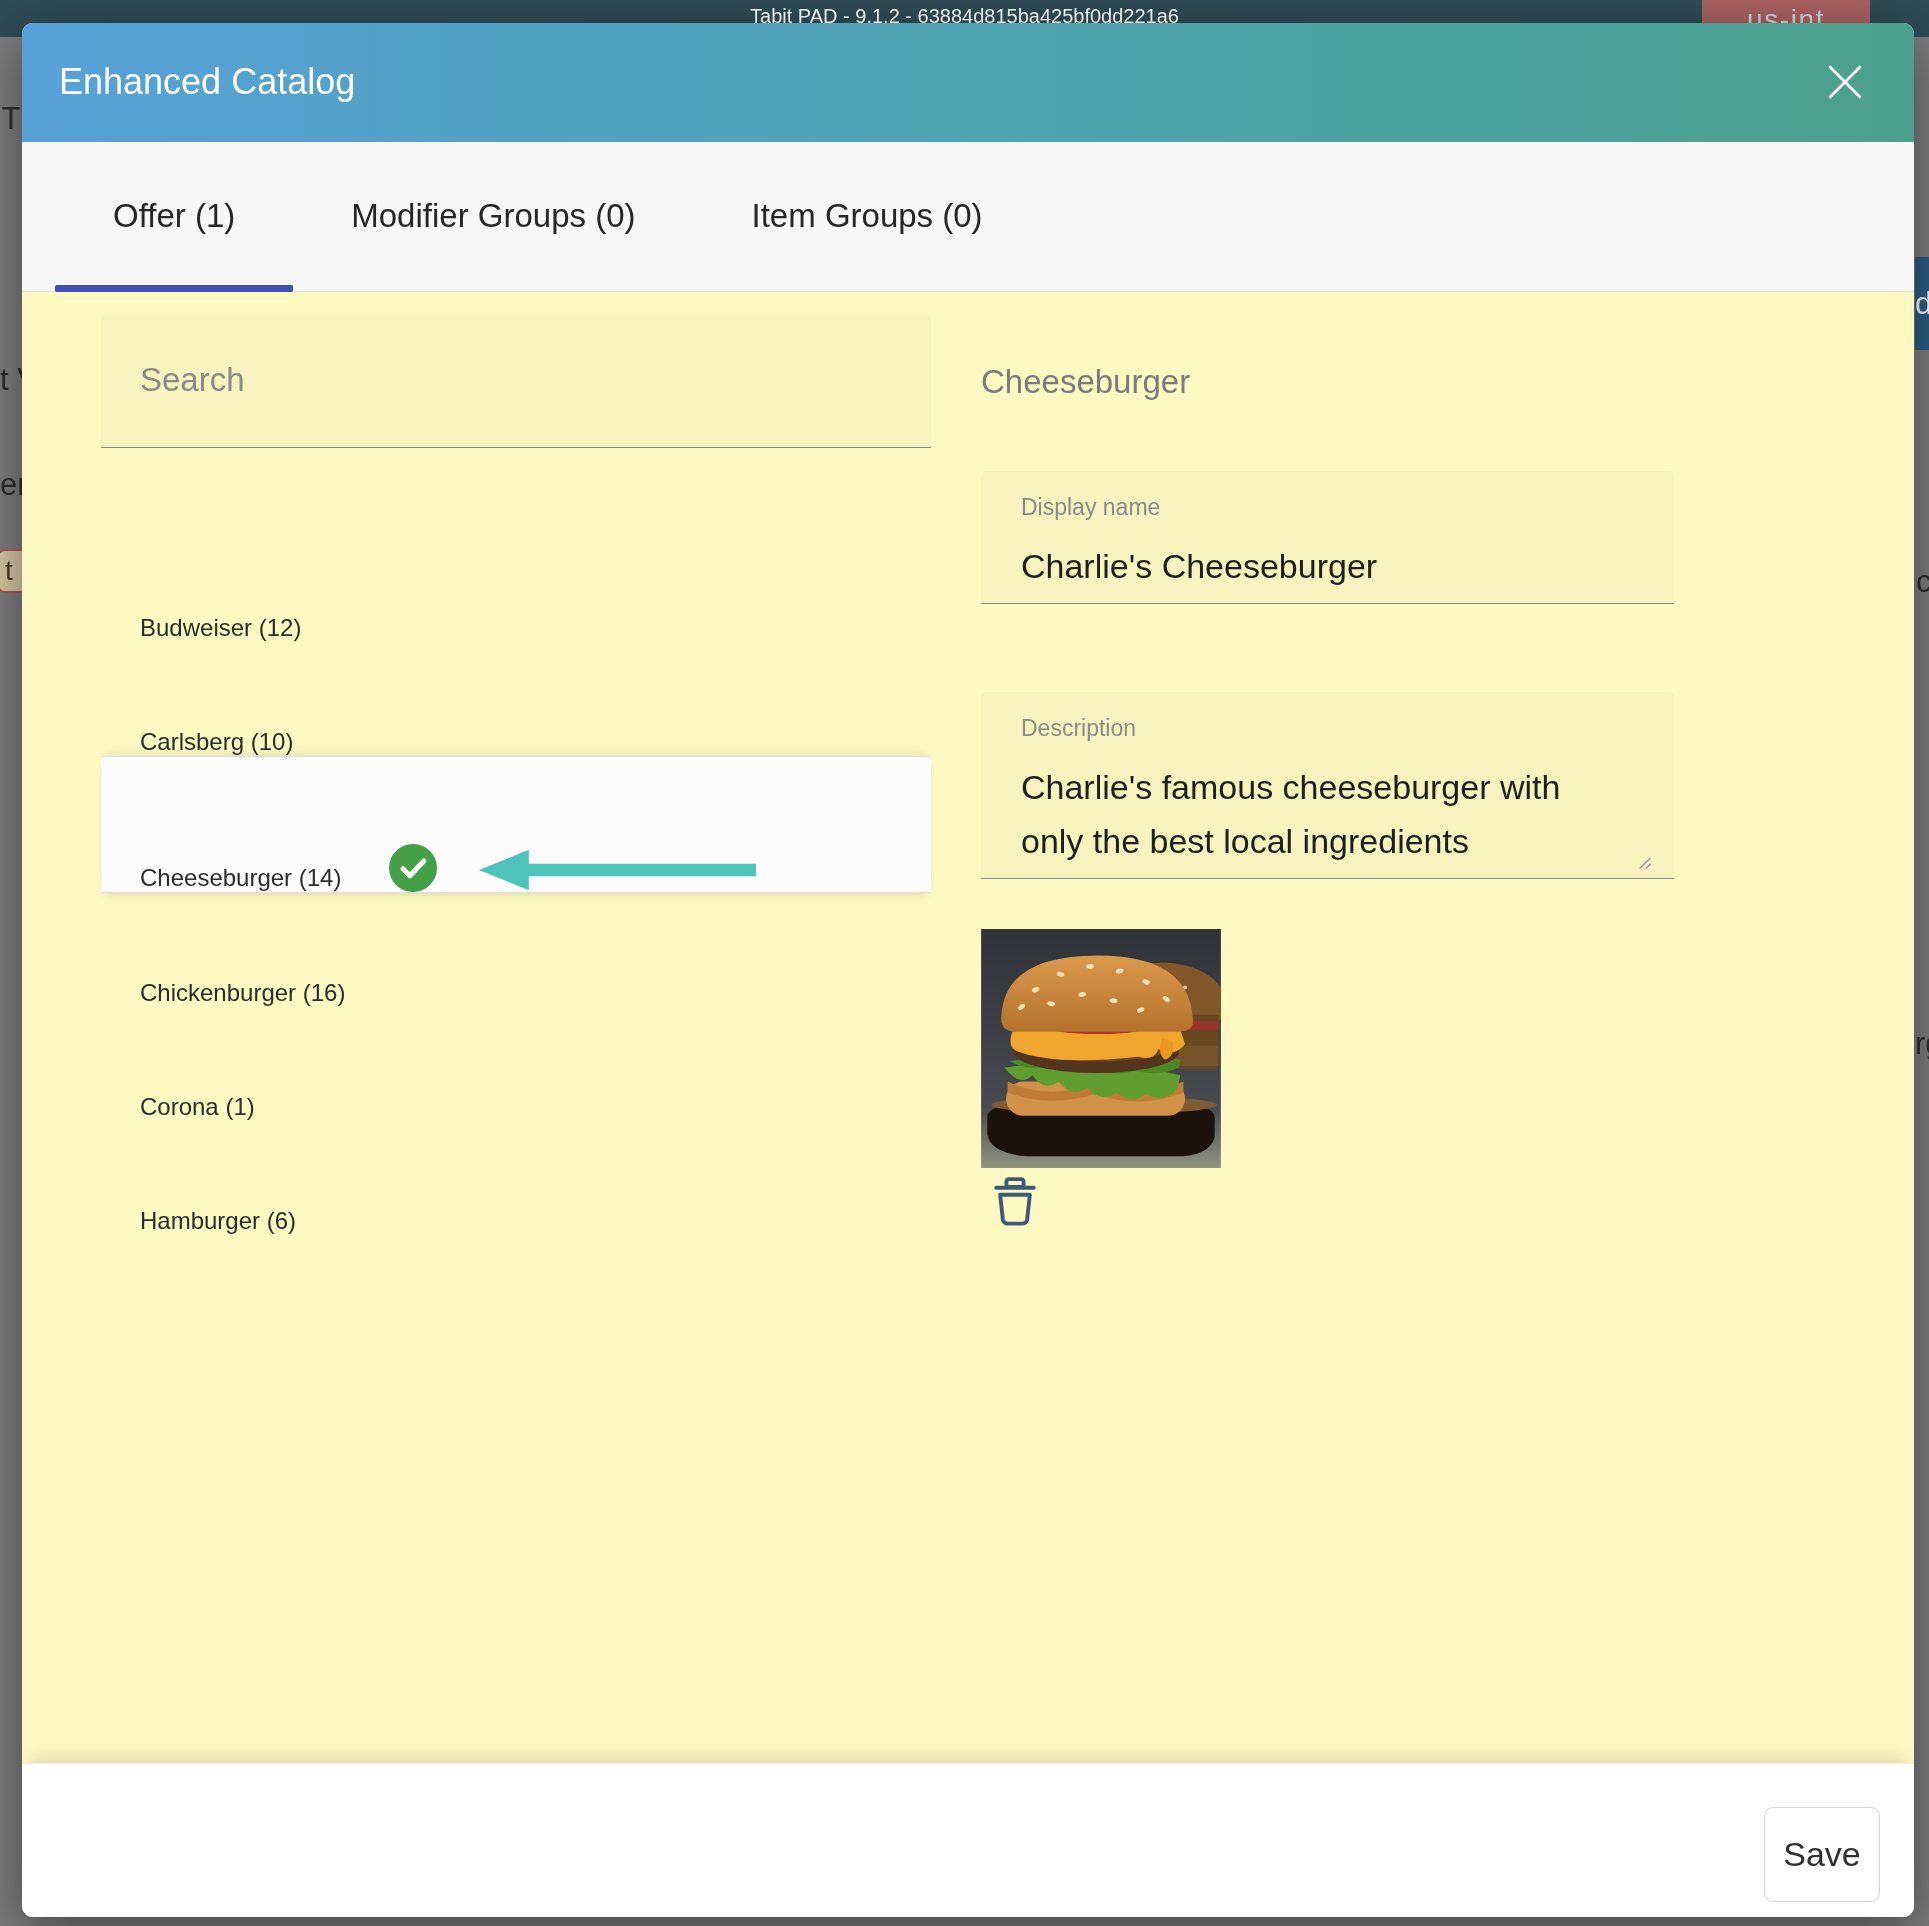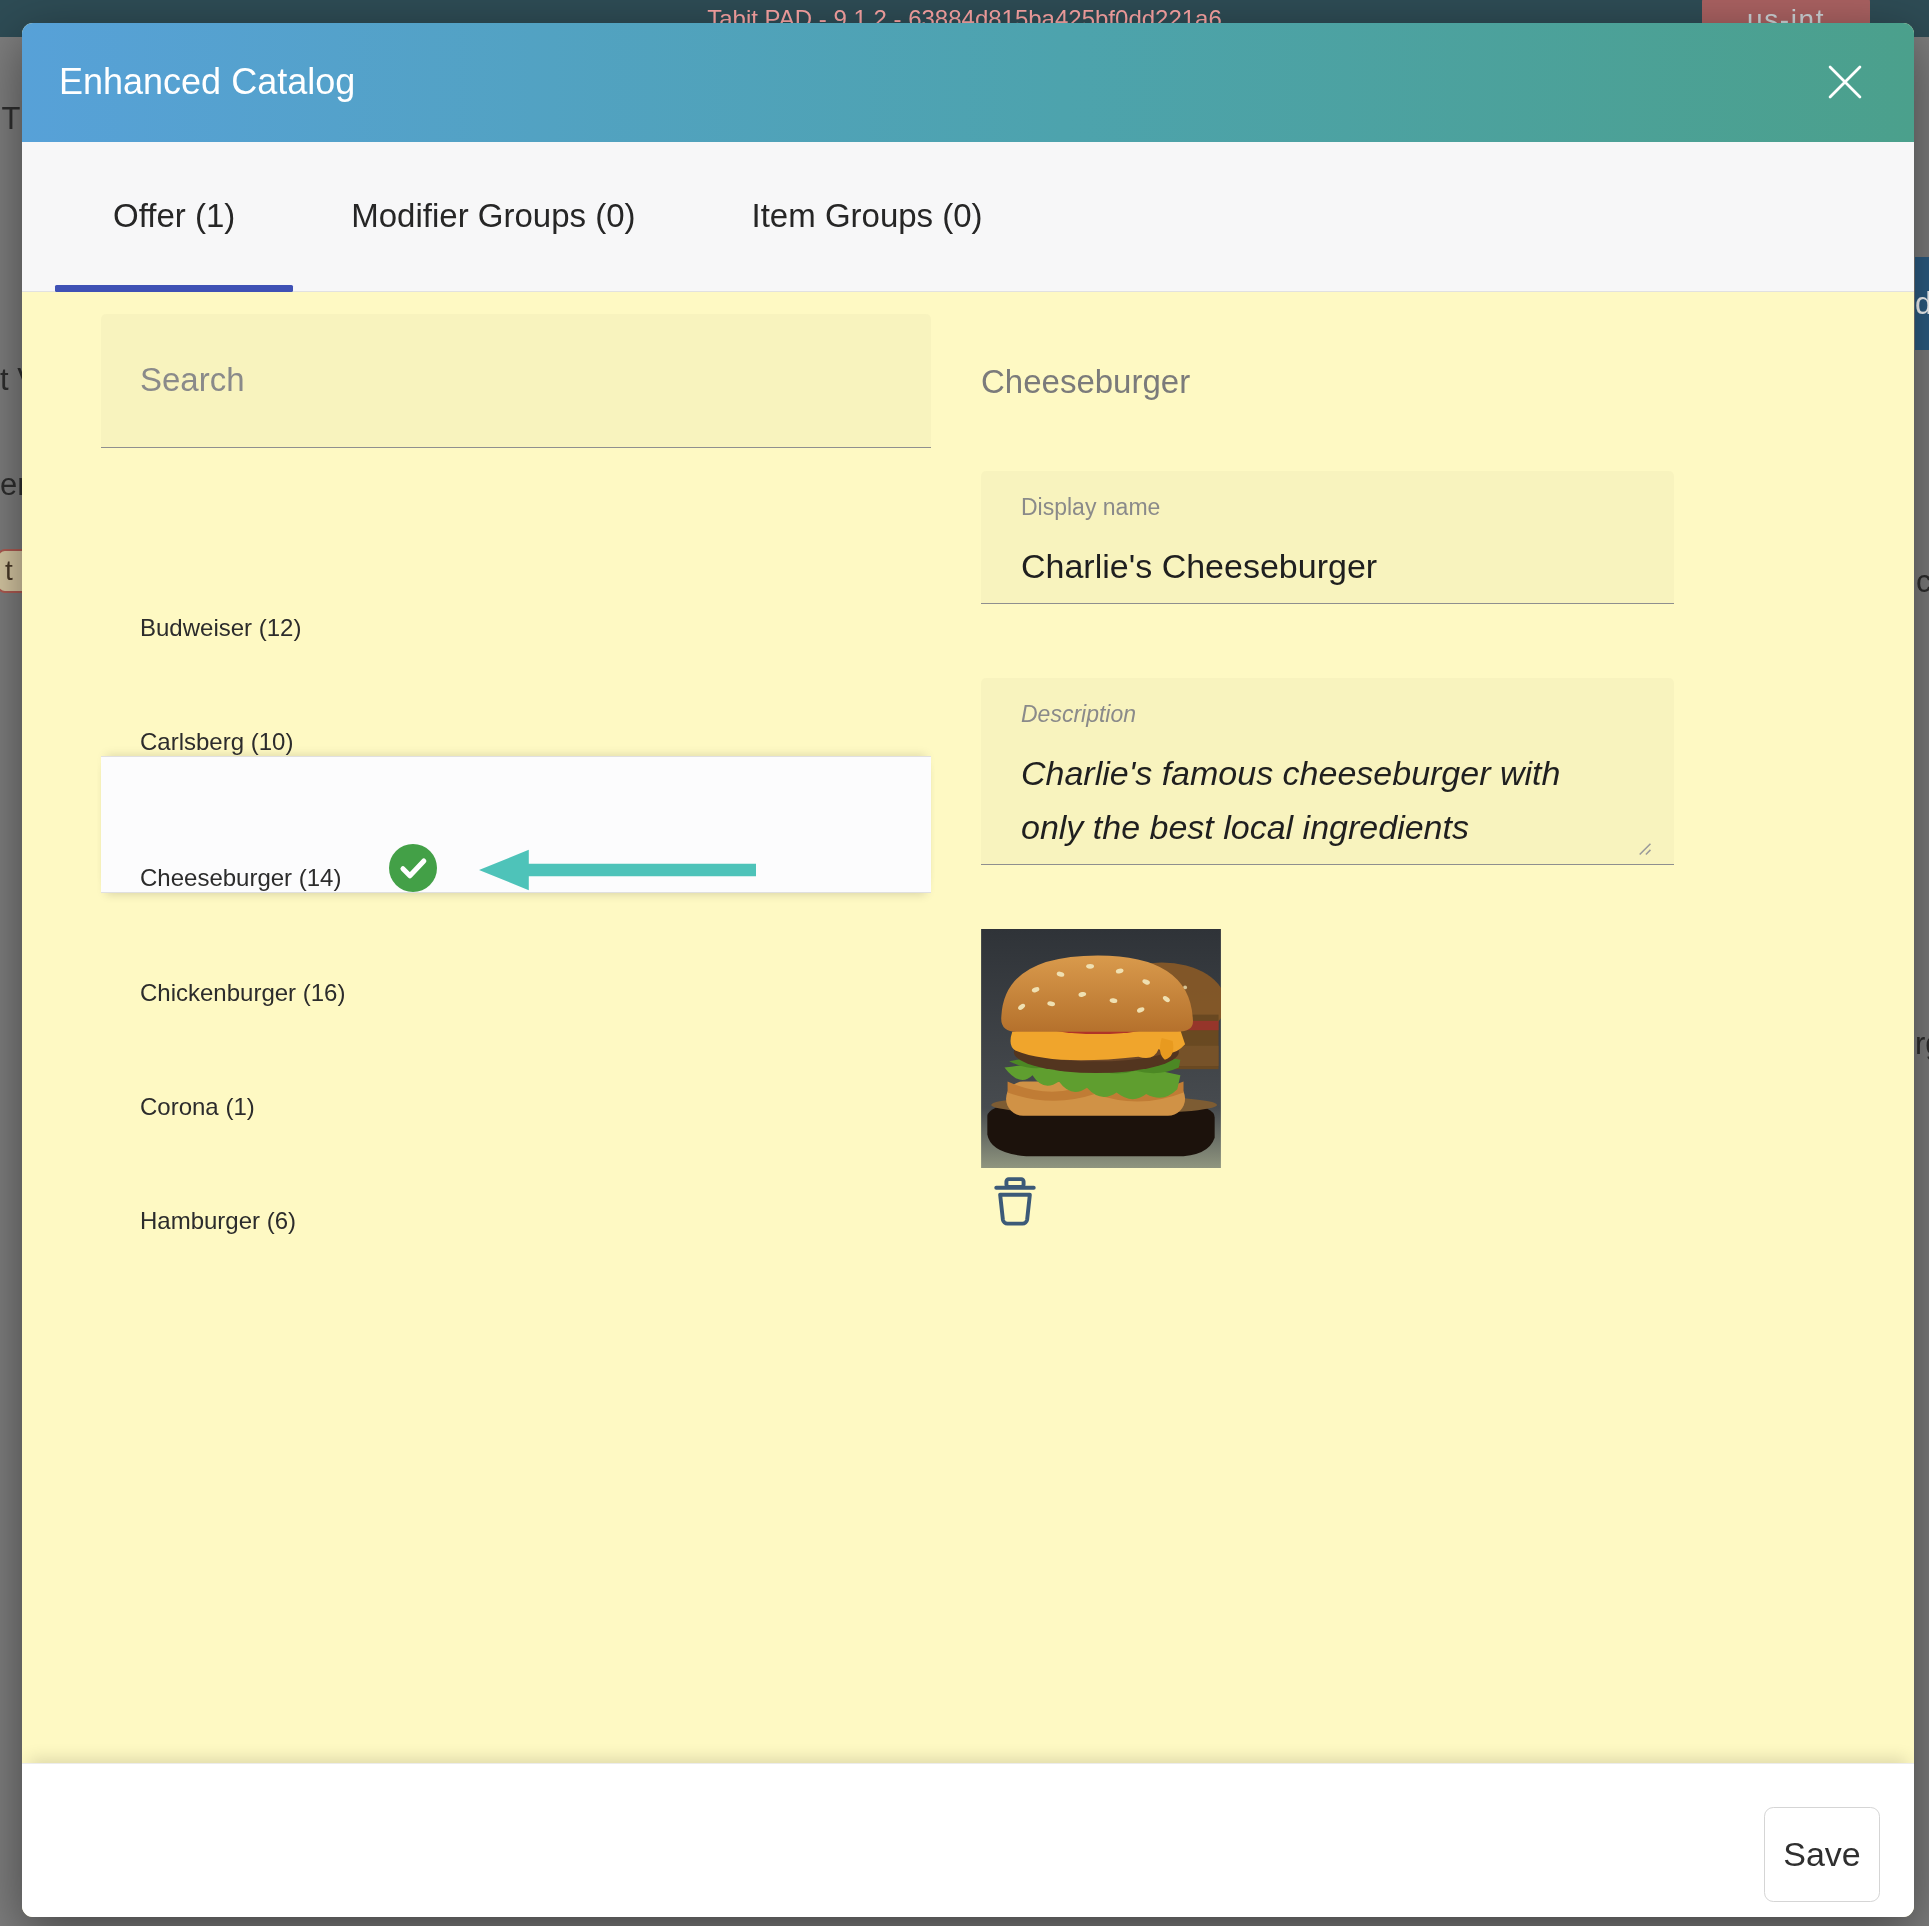--- a/index.html
+++ b/index.html
@@ -1,20 +1,20 @@
 <!DOCTYPE html>
 <html style="font-size:12.5px"><head>
 <meta charset="utf-8">
 <style>
   html,body{margin:0;padding:0;background:#7e7e7e;font-family:"Liberation Sans",sans-serif;}
   #canvas{position:relative;width:1929px;height:1926px;overflow:hidden;background:#7e7e7e;}
 
   
   .topbar{position:absolute;left:0;top:0;width:1929px;height:37px;background:#2e4c55;}
-  .topbar-title{position:absolute;left:50%;transform:translateX(-50%);top:4.7px;font-size:24px;color:#fca5a5;white-space:nowrap;}
+  .topbar-title{position:absolute;left:50%;transform:translateX(-50%);top:4.7px;font-size:20px;color:#ffffff;white-space:nowrap;}
   .env-badge{position:absolute;left:1702px;top:-6.2px;width:168px;height:44px;background:#a96161;border-radius:7.8px;
              color:#ccd3d6;font-size:28px;letter-spacing:1.6px;text-align:center;line-height:51px;}
   .frag{position:absolute;color:#2e2e2e;font-size:31px;white-space:nowrap;overflow:hidden;}
   .frag-badge{position:absolute;left:-3.1px;top:549px;width:23px;height:40px;background:#d8c9a4;border:2.3px solid #b05b52;
               border-radius:7.8px;color:#4a3a28;font-size:28px;line-height:39px;padding-left:6.2px;}
   .frag-bluebox{position:absolute;left:1915px;top:257px;width:15px;height:93px;background:#2c5d84;color:#fff;
                 font-size:31px;line-height:93px;overflow:hidden;}
 
   
   .modal{position:absolute;left:22px;top:22.6px;width:1892px;height:1894px;background:#fef9c3;border-radius:11px;
@@ -46,21 +46,21 @@
   .check-badge{width:48px;height:48px;margin-left:23px;flex:0 0 auto;}
   .sel-arrow{width:277px;height:44px;margin-left:17px;flex:0 0 auto;}
 
   
   .detail-heading{position:absolute;left:959px;top:340px;font-size:33px;color:#7b7b7b;}
   .field{position:absolute;left:959px;width:693px;background:rgba(0,0,0,0.025);
          border-bottom:1.6px solid #8f8f8f;border-radius:4.7px 4.7px 0 0;box-sizing:border-box;padding:23px 23px 0 40px;}
   .field-label{font-size:23px;color:#8a8a8a;}
   .field-value{font-size:34px;color:#1f1f1f;margin-top:18.7px;line-height:54px;}
   #display-name-field{top:448px;height:133px;}
-  #description-field{top:655px;height:187px;font-style:italic;}
+  #description-field{top:669px;height:187px;}
   #description-field .field-value{width:599px;}
   .resize-handle{position:absolute;right:22px;bottom:7.8px;width:20px;height:20px;cursor:nwse-resize;}
 
   .photo{position:absolute;left:959px;top:906px;width:240px;height:239px;}
   .trash-btn{position:absolute;left:968px;top:1153px;width:50px;height:50px;cursor:pointer;}
 
   
   .modal-footer{position:absolute;left:0;bottom:0;width:100%;height:153px;background:#ffffff;
                 border-top:0.8px solid #ececec;box-shadow:0 -12.5px 15.6px -7px rgba(0,0,0,.13);}
   .save-btn{position:absolute;right:34px;top:43px;width:116px;height:95px;background:#ffffff;

